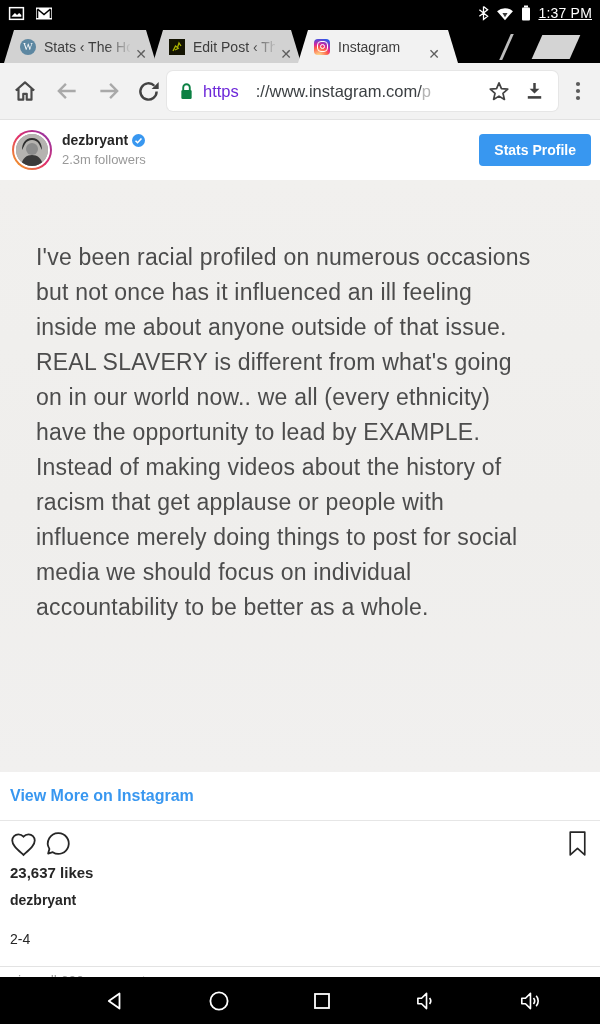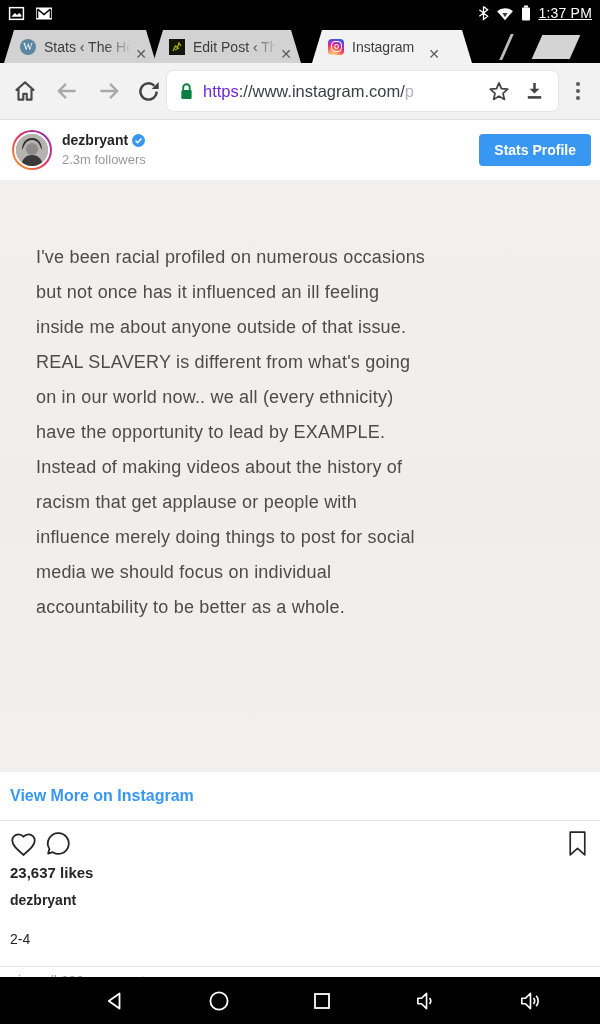--- a/index.html
+++ b/index.html
@@ -15,21 +15,21 @@
 
   
   .tab-strip { position:relative; height:37px; background:#000; }
   .tab { position:absolute; top:4px; bottom:0; display:flex; align-items:center;
     padding:0 26px 0 16px;
     clip-path:polygon(0 100%, 10px 0, calc(100% - 10px) 0, 100% 100%); }
   .tab.inactive { background:#d2d2d2; }
   .tab.active { background:#f2f2f2; z-index:3; }
   .tab1 { left:4px; width:152px; z-index:2; }
   .tab2 { left:153px; width:148px; z-index:1; }
-  .tab3 { left:312px; width:160px; }
+  .tab3 { left:298px; width:160px; }
   .tab-label { font-size:14px; color:#3d3d3d; white-space:nowrap; overflow:hidden;
     margin-left:8px; flex:1; position:relative; }
   .tab-fade { position:absolute; top:4px; bottom:0; width:26px; z-index:4; pointer-events:none; }
   .fade-inactive { background:linear-gradient(to right, rgba(210,210,210,0), #d2d2d2); }
   .tab-close { position:absolute; right:7px; top:50%; transform:translateY(-50%);
     font-size:14px; color:#5e5e5e; width:18px; text-align:center; z-index:5; }
   .favicon { width:16px; height:16px; flex:none; }
   .fav-wp { border-radius:50%; background:#5d87a1; color:#fff; font-size:10px;
     font-family:"Liberation Serif", serif; display:flex; align-items:center; justify-content:center; }
   .fav-ig { border-radius:4px; position:relative;
@@ -43,41 +43,41 @@
     background:#d4d4d4; transform:skewX(-24deg); }
 
   
   .toolbar { height:57px; background:#f2f2f2; display:flex; align-items:center;
     padding:0 12px; border-bottom:1px solid #e2e2e2; }
   .tb-icon { flex:none; display:flex; align-items:center; justify-content:center; }
   .url-bar { flex:1; height:40px; background:#fff; border-radius:6px; margin:0 10px 0 6px;
     display:flex; align-items:center; padding:0 8px 0 12px; box-shadow:0 0 0 1px #e6e6e6; }
   .url-text { flex:1; font-size:16.5px; white-space:nowrap; overflow:hidden; margin-left:9px; }
   .url-scheme { color:#6d28d9; }
-  .url-rest { color:#3c4043; }
+  .url-rest { color:#3c4043;margin-left:17px; }
   .url-faded { color:#b3b3b3; }
 
   
   .content { height:857px; background:#fff; overflow:hidden; position:relative; }
   .embed-header { height:60px; display:flex; align-items:center; padding:0 9px 0 12px; }
   .avatar { width:40px; height:40px; border-radius:50%; padding:2px; flex:none;
     background:linear-gradient(45deg,#f5af19,#e1306c,#8134af); }
   .avatar-inner { width:36px; height:36px; border-radius:50%; border:2px solid #fff;
     background:#9a9a9a; overflow:hidden; }
   .hdr-text { margin-left:10px; line-height:1.25; }
   .hdr-name-row { display:flex; align-items:center; gap:4px; }
   .hdr-name { font-size:14px; font-weight:bold; color:#262626; }
   .hdr-followers { font-size:13px; color:#999; margin-top:2px; }
   .view-profile { margin-left:auto; background:#3897f0; color:#fff; border:none;
     font-size:14px; font-weight:bold; padding:8px 15px; border-radius:4px;
     font-family:"Liberation Sans", sans-serif; }
 
   .post-image { height:592px; overflow:hidden;
     background:linear-gradient(180deg,#f1f0ee 0%, #efeeec 55%, #f1f0ef 100%); }
-  .post-text { white-space:pre-line; font-size:18px; line-height:35px; color:#4c4c4c;
+  .post-text { white-space:pre-line; font-size:23px; line-height:35px; color:#4c4c4c;
     padding:60px 14px 0 36px; letter-spacing:.2px; }
 
   .view-more { display:inline-block; margin:15px 0 0 10px; color:#3897f0;
     font-size:16px; font-weight:bold; text-decoration:none; }
   .divider { height:1px; background:#e6e6e6; margin-top:15px; }
   .action-row { display:flex; align-items:center; padding:9px 10px 0 10px; gap:8px; }
   .bookmark { margin-left:auto; }
   .likes { font-size:15px; font-weight:bold; color:#262626; margin:7px 10px 0 10px; }
   .author { font-size:14px; font-weight:bold; color:#262626; margin:11px 10px 0 10px; }
   .caption { font-size:14px; color:#262626; margin:23px 10px 0 10px; }

